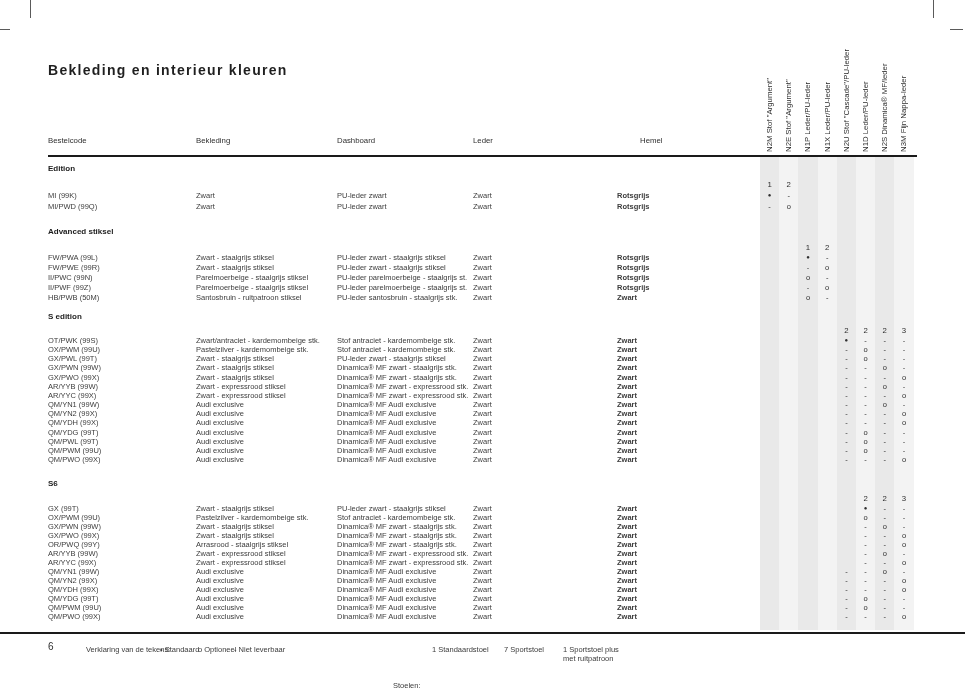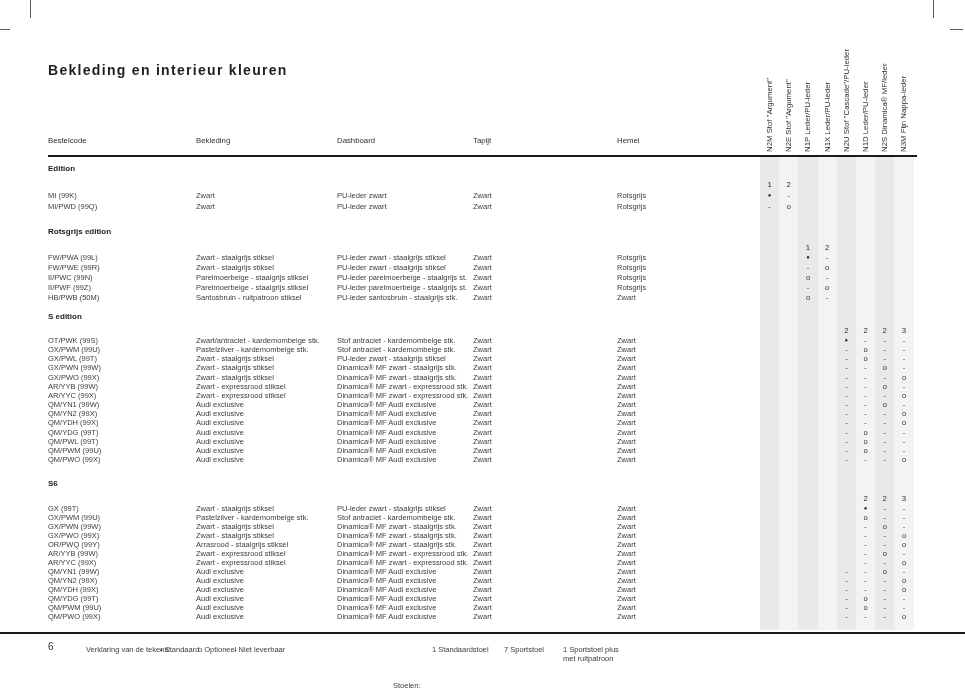--- a/index.html
+++ b/index.html
@@ -15,21 +15,21 @@
   .colhead{position:absolute;top:136px;font-size:7.8px;color:#2e2e2e;white-space:nowrap;text-align:right;}
   .hrule{position:absolute;background:#1a1a1a;}
   .stripe{position:absolute;top:157px;height:473px;width:19.2px;}
   .rot{
     position:absolute;top:152px;width:130px;line-height:19.2px;font-size:7.8px;
     color:#2e2e2e;white-space:nowrap;transform:rotate(-90deg);transform-origin:0 0;
   }
   .sectitle{position:absolute;left:48px;font-size:8px;font-weight:bold;color:#1c1c1c;white-space:nowrap;}
   .row{position:absolute;left:0;width:965px;height:10px;}
   .c{position:absolute;top:0;white-space:nowrap;font-size:7.5px;}
-  .c0{left:48px;} .c1{left:196px;} .c2{left:337px;} .c3{left:473px;} .c4{left:617px;}
+  .c0{left:48px;} .c1{left:196px;} .c2{left:337px;} .c3{left:473px;} .c4{left:617px;font-weight:bold;}
   .mk{position:absolute;top:0;width:19.2px;text-align:center;font-size:7.5px;color:#2e2e2e;}
   .mk.dot{font-size:6px;line-height:9px;}
   .seatnum{font-size:7.8px;color:#2e2e2e;}
   .footer-txt{position:absolute;font-size:7.5px;color:#3c3c3c;white-space:nowrap;}
   .pagenum{position:absolute;left:48px;top:641px;font-size:10px;color:#2e2e2e;}
   .wrapcol{white-space:normal;width:70px;line-height:9px;}
 </style>
 </head>
 <body>
 
@@ -58,22 +58,22 @@
     <div class="rot" style="left: 817.6px;">N1X Leder/PU-leder</div>
     <div class="rot" style="left: 836.8px;">N2U Stof "Cascade"/PU-leder</div>
     <div class="rot" style="left: 856px;">N1D Leder/PU-leder</div>
     <div class="rot" style="left: 875.2px;">N2S Dinamica® MF/leder</div>
     <div class="rot" style="left: 894.4px;">N3M Fijn Nappa-leder</div>
   </div>
 
 <div class="colhead" style="left:48px">Bestelcode</div>
 <div class="colhead" style="left:196px">Bekleding</div>
 <div class="colhead" style="left:337px">Dashboard</div>
-<div class="colhead" style="left:473px">Tapijt</div>
-<div class="colhead" style="left:617px">Hemel</div>
+<div class="colhead" style="left:473px">Leder</div>
+<div class="colhead" style="left:640px">Hemel</div>
 
 <div class="hrule" style="left:48px;top:155px;width:869px;height:1.5px;"></div>
 
 <div id="sections">
     <div class="sectitle" style="top: 164px;">Edition</div>
     <div class="row" style="top: 180px;">
       <span class="mk seatnum" style="left: 760px;">1</span>
       <span class="mk seatnum" style="left: 779.2px;">2</span>
     </div>
     <div class="row" style="top: 191px;">
@@ -87,21 +87,21 @@
     </div>
     <div class="row" style="top: 201.5px;">
       <span class="c c0">MI/PWD (99Q)</span>
       <span class="c c1">Zwart</span>
       <span class="c c2">PU-leder zwart</span>
       <span class="c c3">Zwart</span>
       <span class="c c4">Rotsgrijs</span>
       <span class="mk" style="left: 760px;">-</span>
       <span class="mk" style="left: 779.2px;">o</span>
     </div>
-    <div class="sectitle" style="top: 227px;">Rotsgrijs edition</div>
+    <div class="sectitle" style="top: 227px;">Advanced stiksel</div>
     <div class="row" style="top: 243px;">
       <span class="mk seatnum" style="left: 798.4px;">1</span>
       <span class="mk seatnum" style="left: 817.6px;">2</span>
     </div>
     <div class="row" style="top: 253px;">
       <span class="c c0">FW/PWA (99L)</span>
       <span class="c c1">Zwart - staalgrijs stiksel</span>
       <span class="c c2">PU-leder zwart - staalgrijs stiksel</span>
       <span class="c c3">Zwart</span>
       <span class="c c4">Rotsgrijs</span>

